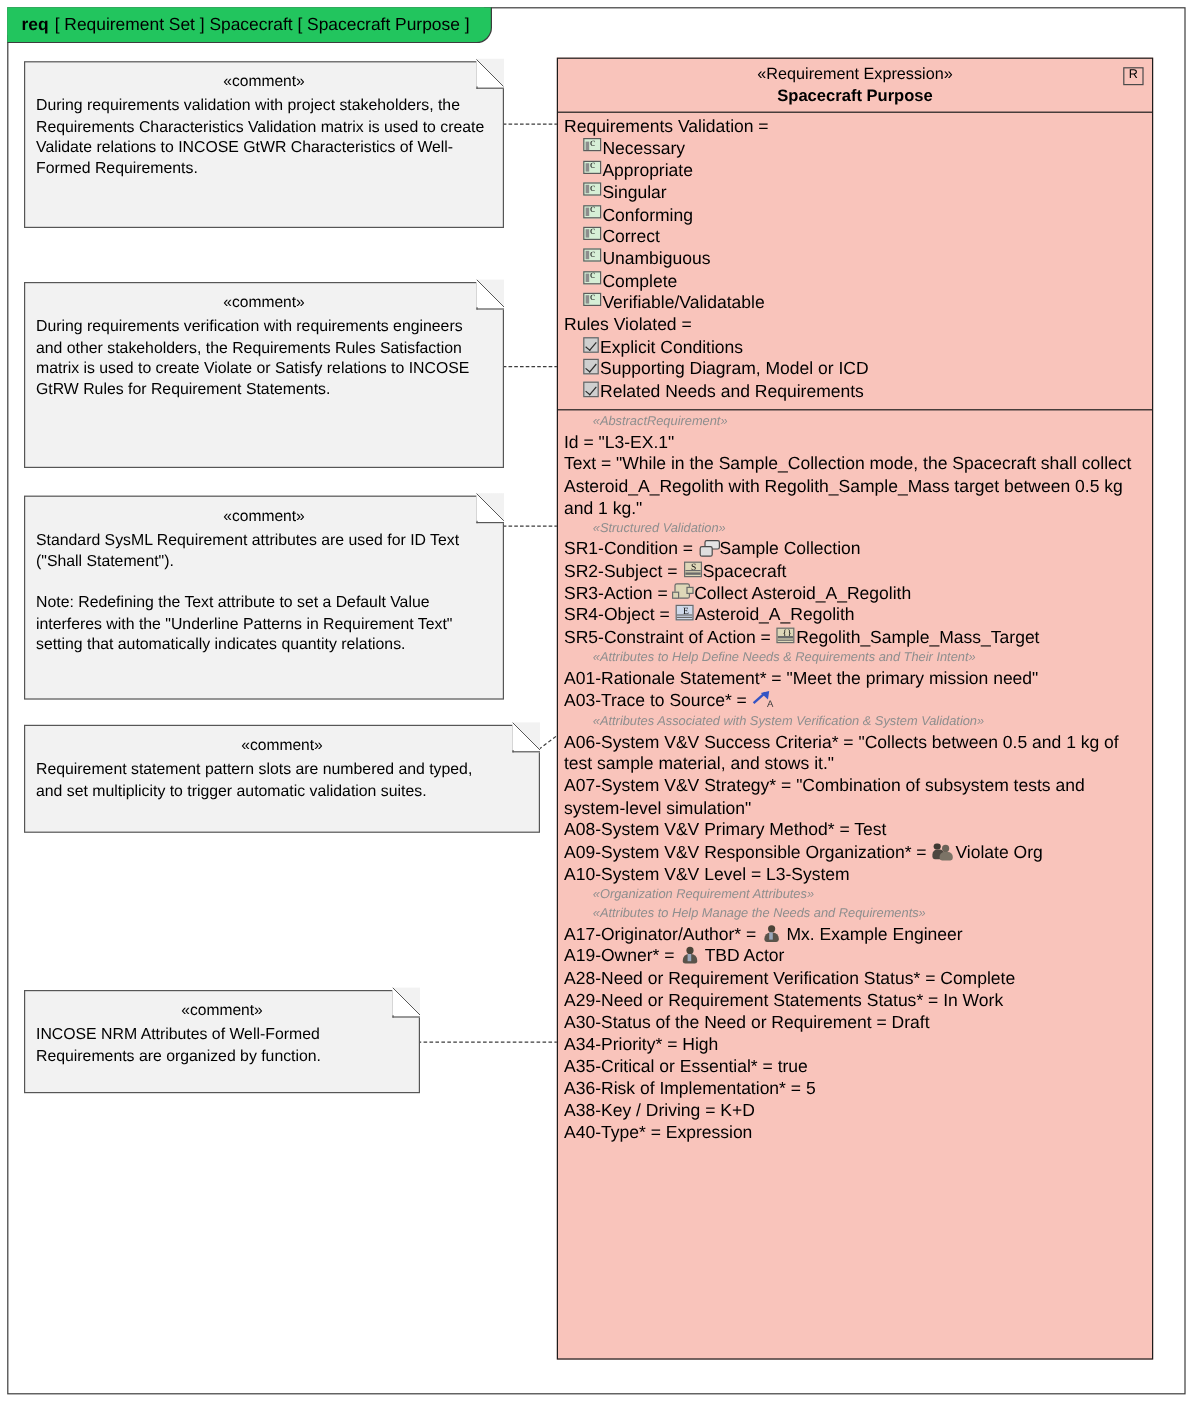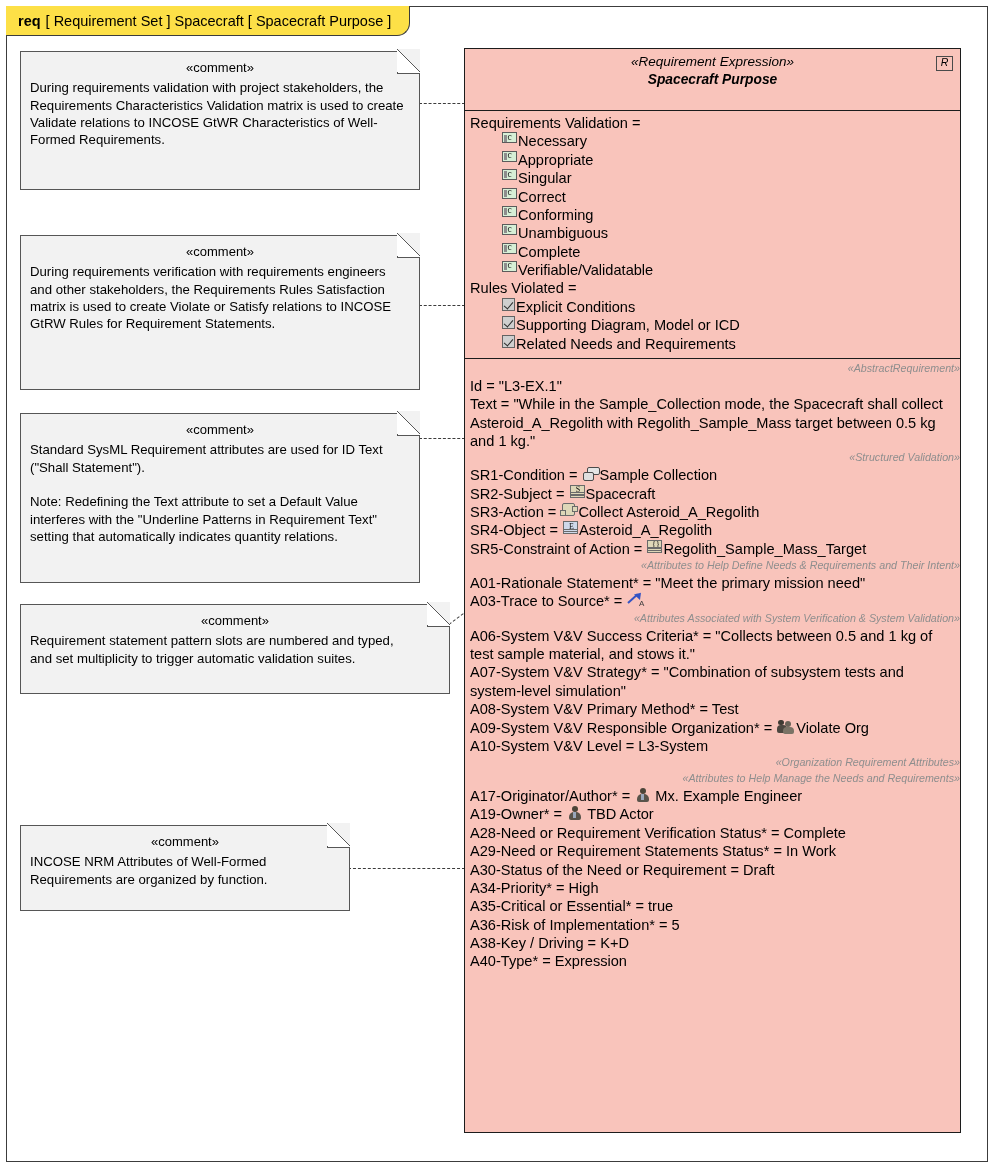--- a/index.html
+++ b/index.html
@@ -28,21 +28,21 @@
   }
   #frame-tab {
     position: absolute;
     left: 6px;
     top: 6px;
     height: 30px;
     box-sizing: border-box;
     padding: 0 14px 0 12px;
     display: flex;
     align-items: center;
-    background: #fde047;
+    background: #22c55e;
     border: 1.5px solid #3c3c3c;
     border-top: none;
     border-left: none;
     border-bottom: 1.5px solid #3c3c3c;
     border-radius: 0 0 13px 0;
     font-size: 14.5px;
     color: #000;
     white-space: nowrap;
   }
   #frame-tab .kw { font-weight: bold; margin-right: 5px; }
@@ -110,23 +110,22 @@
     width: 497px;
     height: 1085px;
     background: #f9c4bb;
     border: 1.6px solid #1c1c1c;
     box-sizing: border-box;
     overflow: hidden;
   }
   #req-header {
     position: relative;
     border-bottom: 1.6px solid #1c1c1c;
-    padding: 5px 0 23px 0;
+    padding: 5px 0 6px 0;
     text-align: center;
-    font-style: italic;
   }
   #req-stereo { font-size: 13.5px; color: #000; }
   #req-title  { font-size: 13.8px; font-weight: bold; color: #000; margin-top: 3px; }
   #req-badge {
     position: absolute;
     right: 7px;
     top: 7px;
     width: 17px;
     height: 15px;
     border: 1.8px solid #4a4a4a;
@@ -142,23 +141,23 @@
   .comp-sep { border-top: 1.6px solid #1c1c1c; }
 
   .line {
     font-size: 14.6px;
     color: #000;
     line-height: 1.26;
     padding: 0 4px 0 5px;
     white-space: pre-wrap;
     display: block;
   }
-  .line.indent { padding-left: 36px; text-indent: 0; text-align: center; }
+  .line.indent { padding-left: 20px; text-indent: 0; text-align: center; }
   .stereo-row {
-    text-align: right;
+    text-align: left;
     font-size: 10.7px;
     font-style: italic;
     color: #8e8e8e;
     line-height: 1.3;
     padding: 1px 0 1px 0;
     margin-left: 29px;
   }
   .row-flex { display: flex; align-items: flex-start; }
   .icon-slot {
     display: inline-block;
@@ -385,25 +384,25 @@
     <div class="line row-flex indent">
       <span class="icon-slot ic-c"></span>
       <span>Appropriate</span>
     </div>
     <div class="line row-flex indent">
       <span class="icon-slot ic-c"></span>
       <span>Singular</span>
     </div>
     <div class="line row-flex indent">
       <span class="icon-slot ic-c"></span>
+      <span>Conforming</span>
+    </div>
+    <div class="line row-flex indent">
+      <span class="icon-slot ic-c"></span>
       <span>Correct</span>
-    </div>
-    <div class="line row-flex indent">
-      <span class="icon-slot ic-c"></span>
-      <span>Conforming</span>
     </div>
     <div class="line row-flex indent">
       <span class="icon-slot ic-c"></span>
       <span>Unambiguous</span>
     </div>
     <div class="line row-flex indent">
       <span class="icon-slot ic-c"></span>
       <span>Complete</span>
     </div>
     <div class="line row-flex indent">

